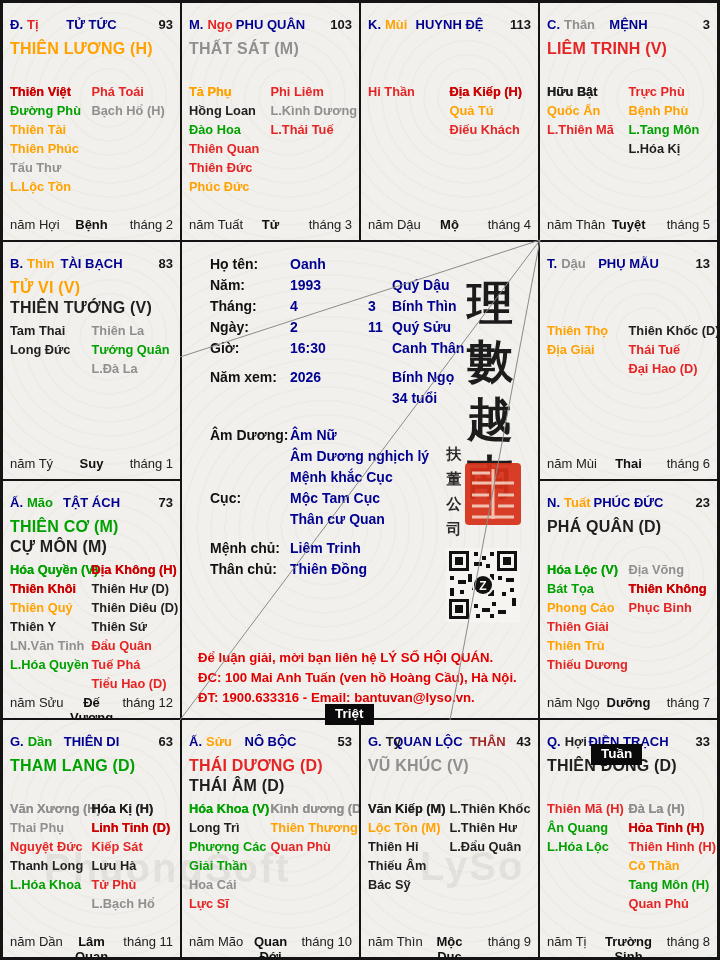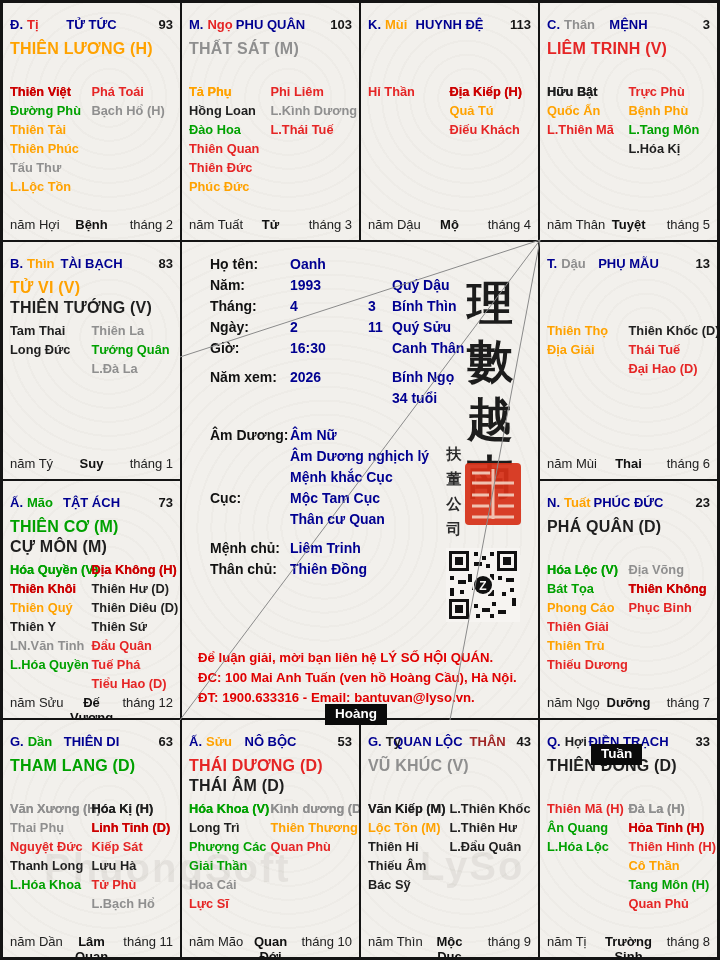--- a/index.html
+++ b/index.html
@@ -569,15 +569,15 @@
 
   <div class="wm wm1">PhuongSoft</div>
   <div class="wm wm2">LySo</div>
 
   <svg id="lines" width="720" height="960" viewBox="0 0 720 960">
     <line x1="540" y1="240" x2="180" y2="357" stroke="#8a8a8a" stroke-width="1"></line>
     <line x1="540" y1="240" x2="180" y2="720" stroke="#8a8a8a" stroke-width="1"></line>
     <line x1="540" y1="240" x2="450" y2="720" stroke="#8a8a8a" stroke-width="1"></line>
   </svg>
 
-  <div class="badge badge-triet">Hoàng</div>
+  <div class="badge badge-triet">Triệt</div>
   <div class="badge badge-tuan">Tuần</div>
 </div>
 
 </body></html>

